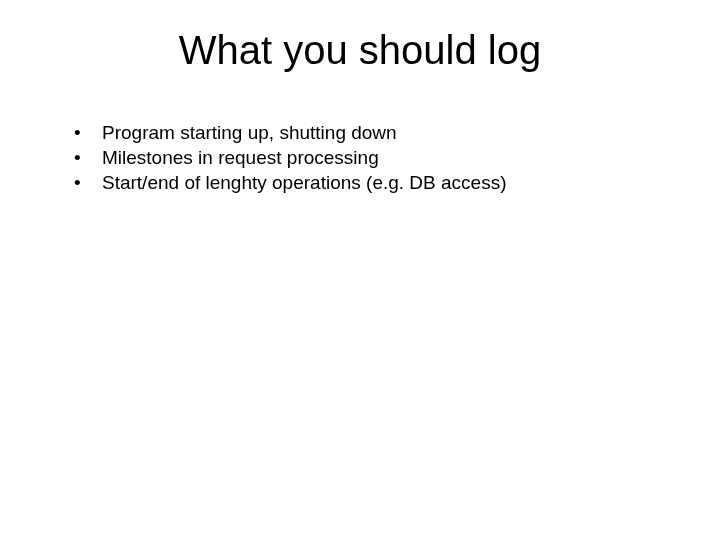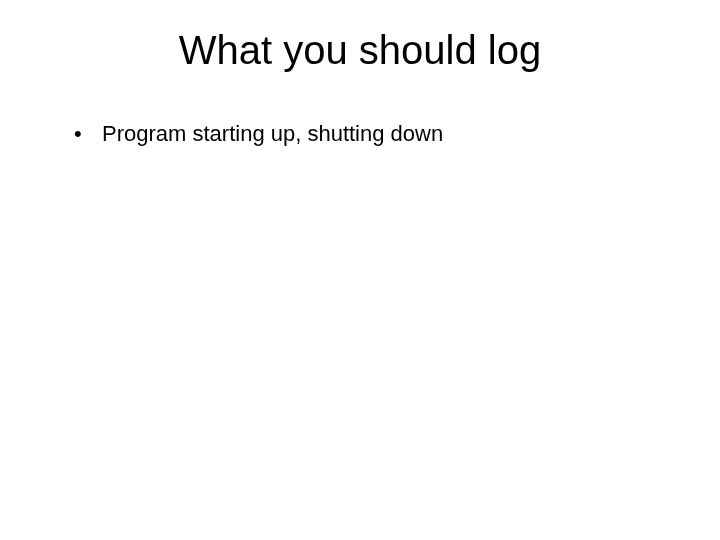--- a/index.html
+++ b/index.html
@@ -21,33 +21,35 @@
       font-weight: 400;
       text-align: center;
       margin-bottom: 48px;
     }
     .bullets {
       list-style: none;
       padding-left: 24px;
     }
     .bullets li {
       position: relative;
-      font-size: 22px;
+      font-size: 19px;
       line-height: 1.22;
       padding-left: 28px;
       margin-bottom: 2px;
     }
     .bullets li::before {
       content: "•";
       position: absolute;
       left: 0;
       top: 0;
     }
   </style>
 </head>
 <body>
 
 <div class="slide">
   <h1 class="title">What you should log</h1>
   <ul class="bullets">
     <li>Program starting up, shutting down</li>
+    <li>Milestones in request processing</li>
+    <li>Start/end of lenghty operations (e.g. DB access)</li>
   </ul>
 </div>
 
 </body></html>

